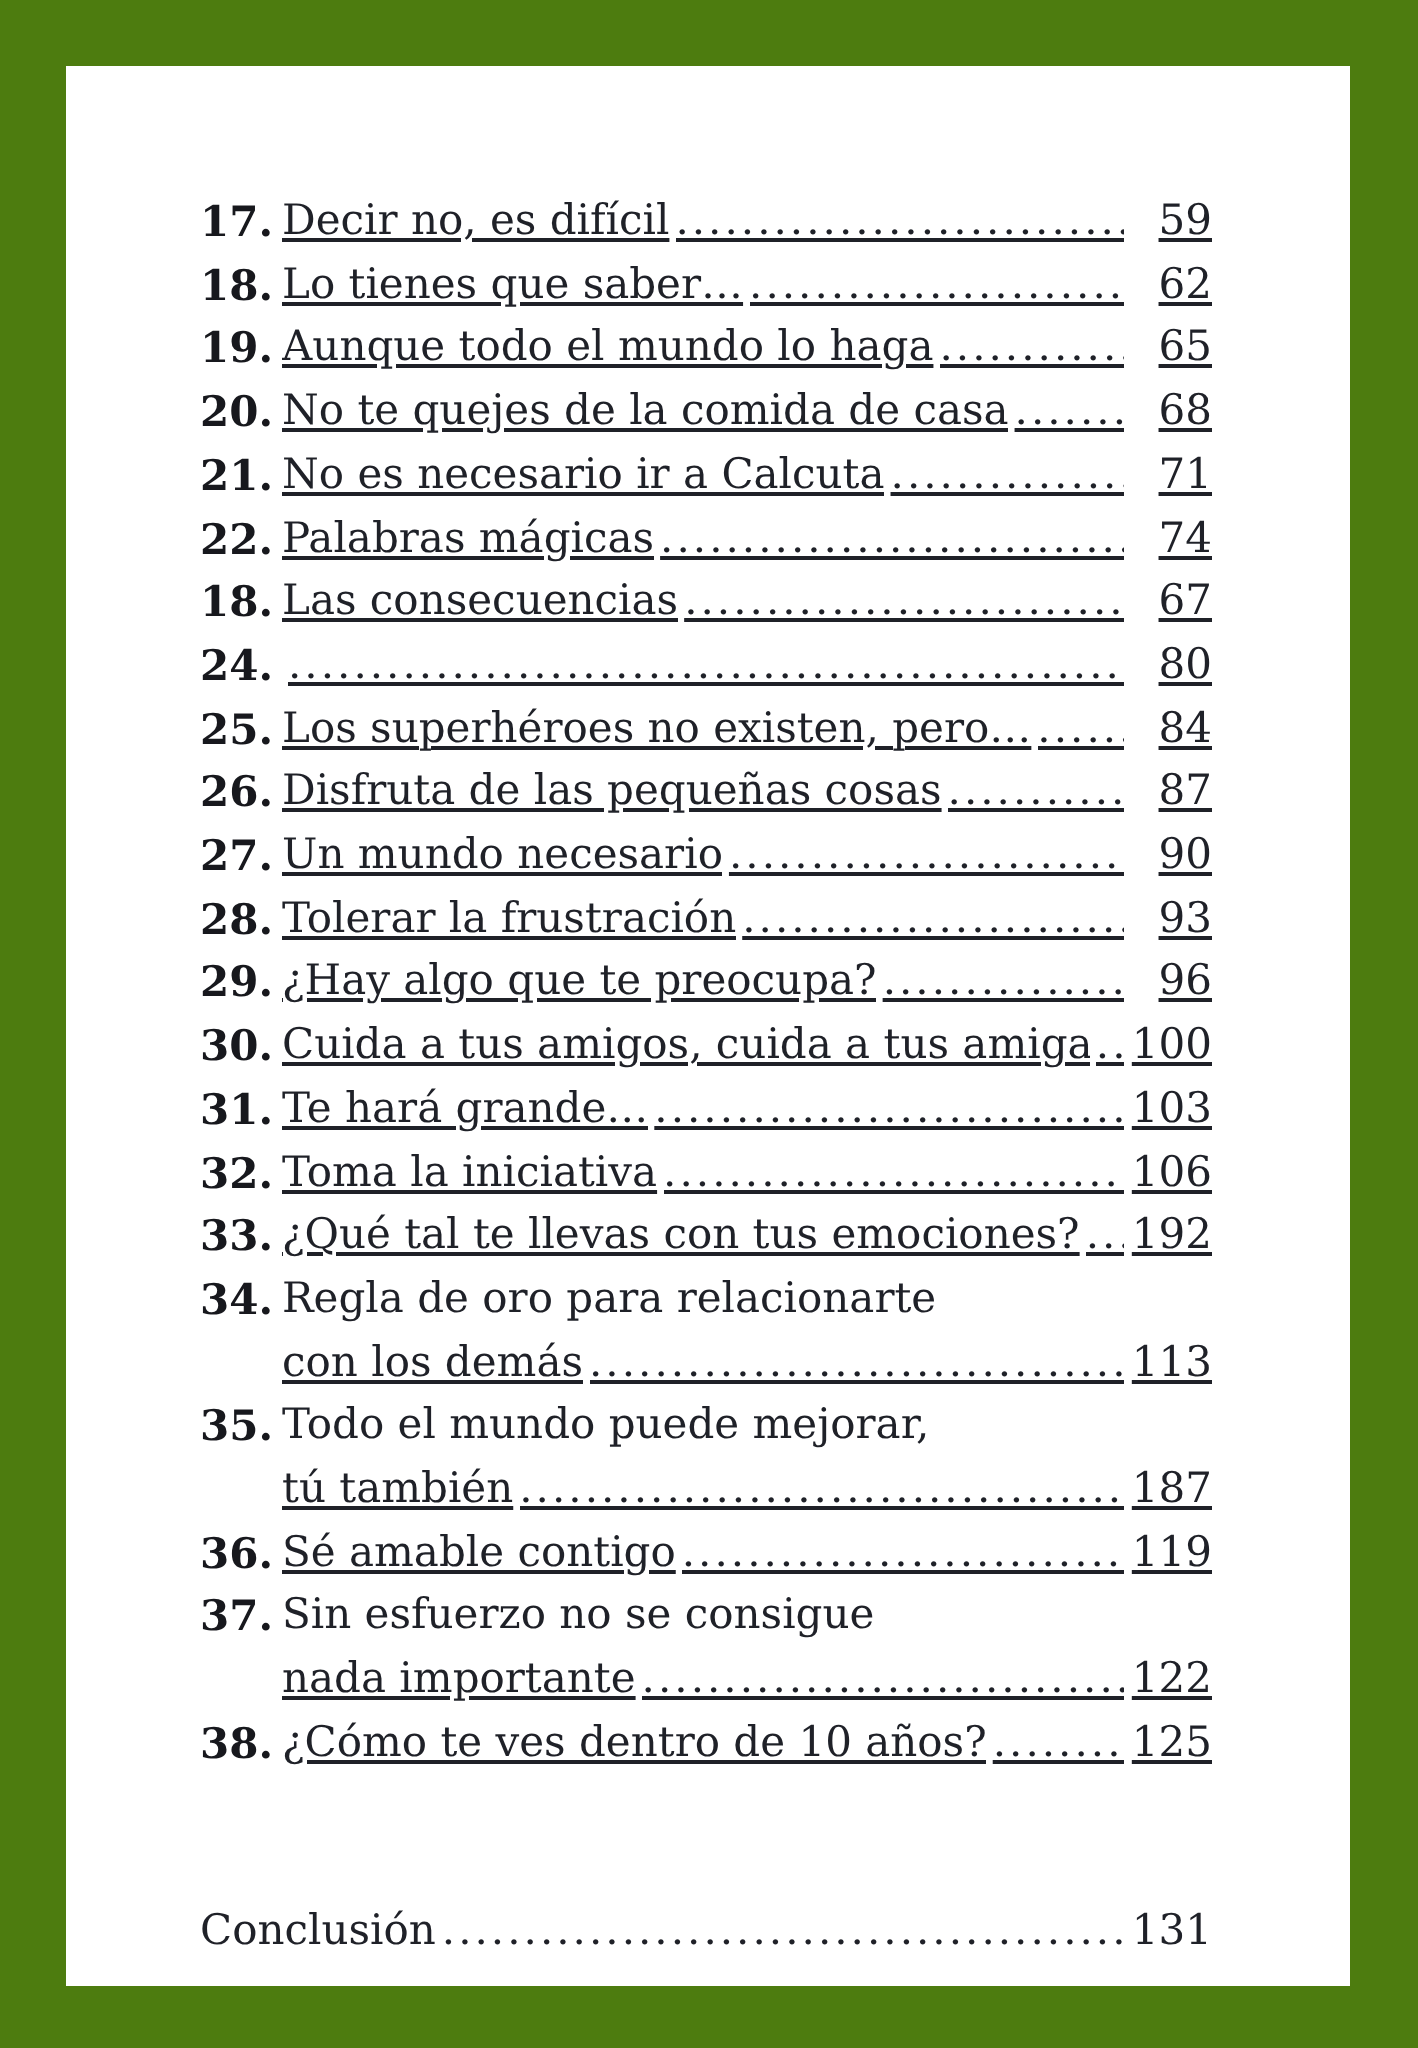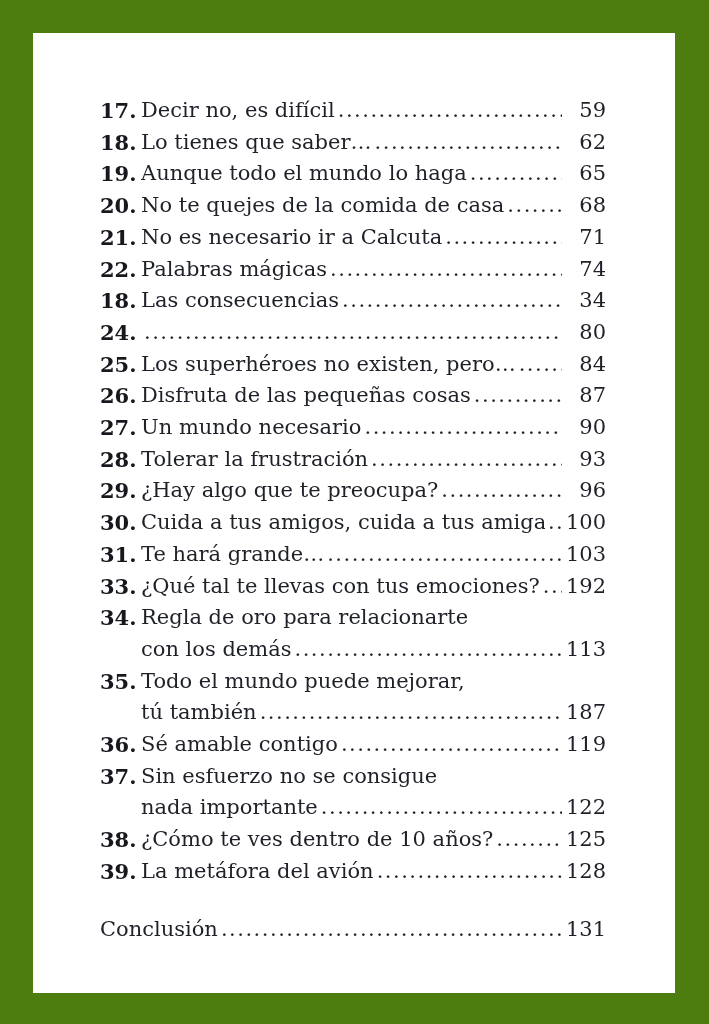--- a/index.html
+++ b/index.html
@@ -51,20 +51,21 @@
     flex: 1 1 auto;
     min-width: 0;
   }
   .wrap-line {
     white-space: nowrap;
   }
   .main-line {
     display: flex;
     align-items: flex-start;
     min-width: 0;
+    text-decoration: underline;
   }
   .title {
     white-space: nowrap;
     flex: 0 1 auto;
     overflow: hidden;
   }
   .dots {
     flex: 1 1 14px;
     min-width: 14px;
     overflow: hidden;
@@ -82,20 +83,21 @@
     text-align: right;
     white-space: nowrap;
   }
   .conclusion-row {
     display: flex;
     align-items: baseline;
     margin-top: 26px;
   }
   .conclusion-row .title {
     flex: 0 0 auto;
+    margin-top: 36px;
   }
 </style>
 </head>
 <body>
 
 <div class="stage">
   <div class="book-page">
     <div class="toc">
 
       <ol class="toc-list" id="toc-list">
@@ -158,21 +160,21 @@
                 <span class="pagenum">74</span>
               </div>
             </div>
           </li>
           <li class="entry">
             <span class="num">18.</span>
             <div class="body">
               <div class="main-line">
                 <span class="title">Las consecuencias</span>
                 <span class="dots"></span>
-                <span class="pagenum">34</span>
+                <span class="pagenum">67</span>
               </div>
             </div>
           </li>
           <li class="entry">
             <span class="num">24.</span>
             <div class="body">
               <div class="main-line">
                 <span class="dots"></span>
                 <span class="pagenum">80</span>
               </div>
@@ -242,20 +244,30 @@
             <span class="num">31.</span>
             <div class="body">
               <div class="main-line">
                 <span class="title">Te hará grande…</span>
                 <span class="dots"></span>
                 <span class="pagenum">103</span>
               </div>
             </div>
           </li>
           <li class="entry">
+            <span class="num">32.</span>
+            <div class="body">
+              <div class="main-line">
+                <span class="title">Toma la iniciativa</span>
+                <span class="dots"></span>
+                <span class="pagenum">106</span>
+              </div>
+            </div>
+          </li>
+          <li class="entry">
             <span class="num">33.</span>
             <div class="body">
               <div class="main-line">
                 <span class="title">¿Qué tal te llevas con tus emociones?</span>
                 <span class="dots"></span>
                 <span class="pagenum">192</span>
               </div>
             </div>
           </li>
           <li class="entry">
@@ -301,30 +313,20 @@
               </div>
             </div>
           </li>
           <li class="entry">
             <span class="num">38.</span>
             <div class="body">
               <div class="main-line">
                 <span class="title">¿Cómo te ves dentro de 10 años?</span>
                 <span class="dots"></span>
                 <span class="pagenum">125</span>
-              </div>
-            </div>
-          </li>
-          <li class="entry">
-            <span class="num">39.</span>
-            <div class="body">
-              <div class="main-line">
-                <span class="title">La metáfora del avión</span>
-                <span class="dots"></span>
-                <span class="pagenum">128</span>
               </div>
             </div>
           </li>
         </ol>
 
       <div class="conclusion-row">
         <span class="title">Conclusión</span>
         <span class="dots"></span>
         <span class="pagenum">131</span>
       </div>

